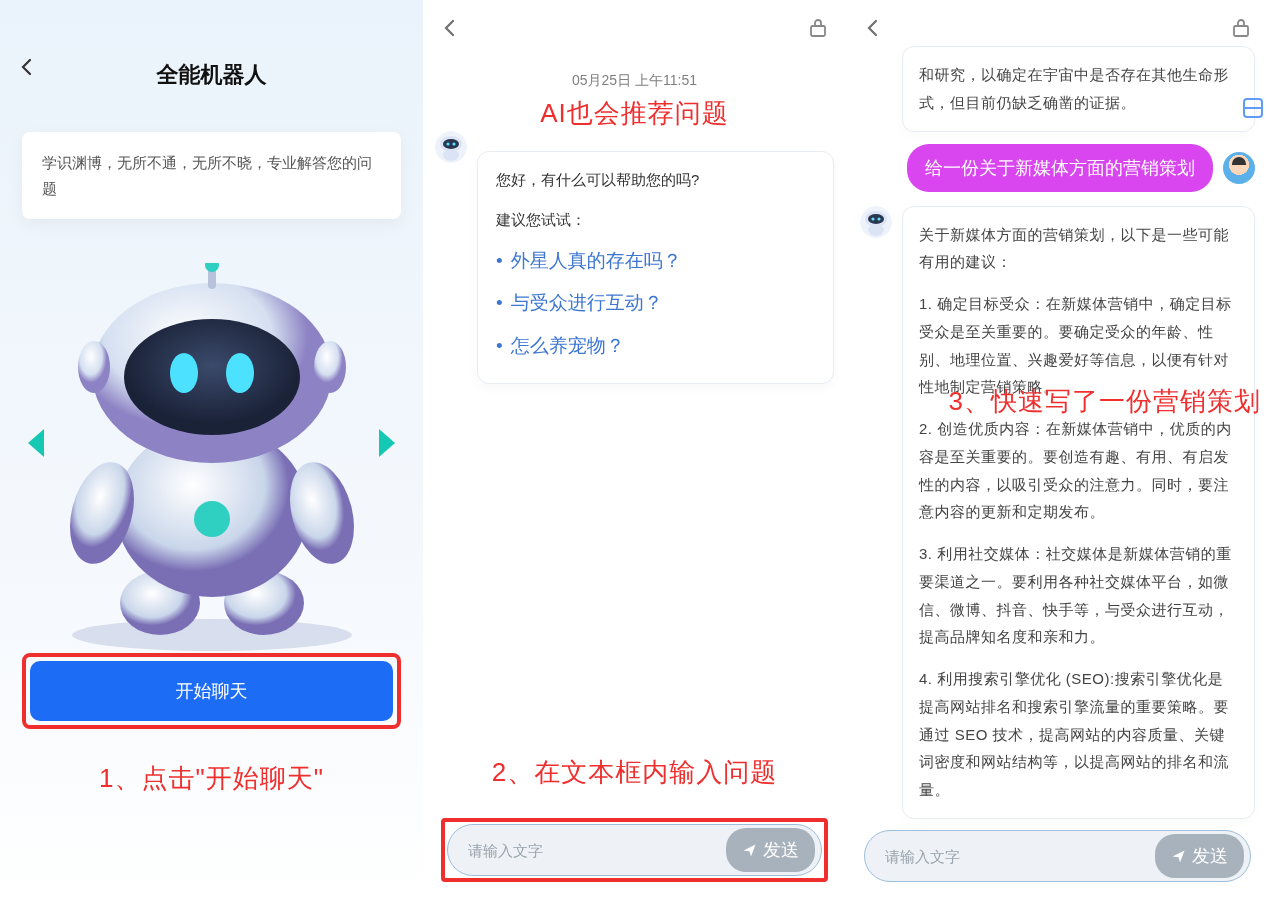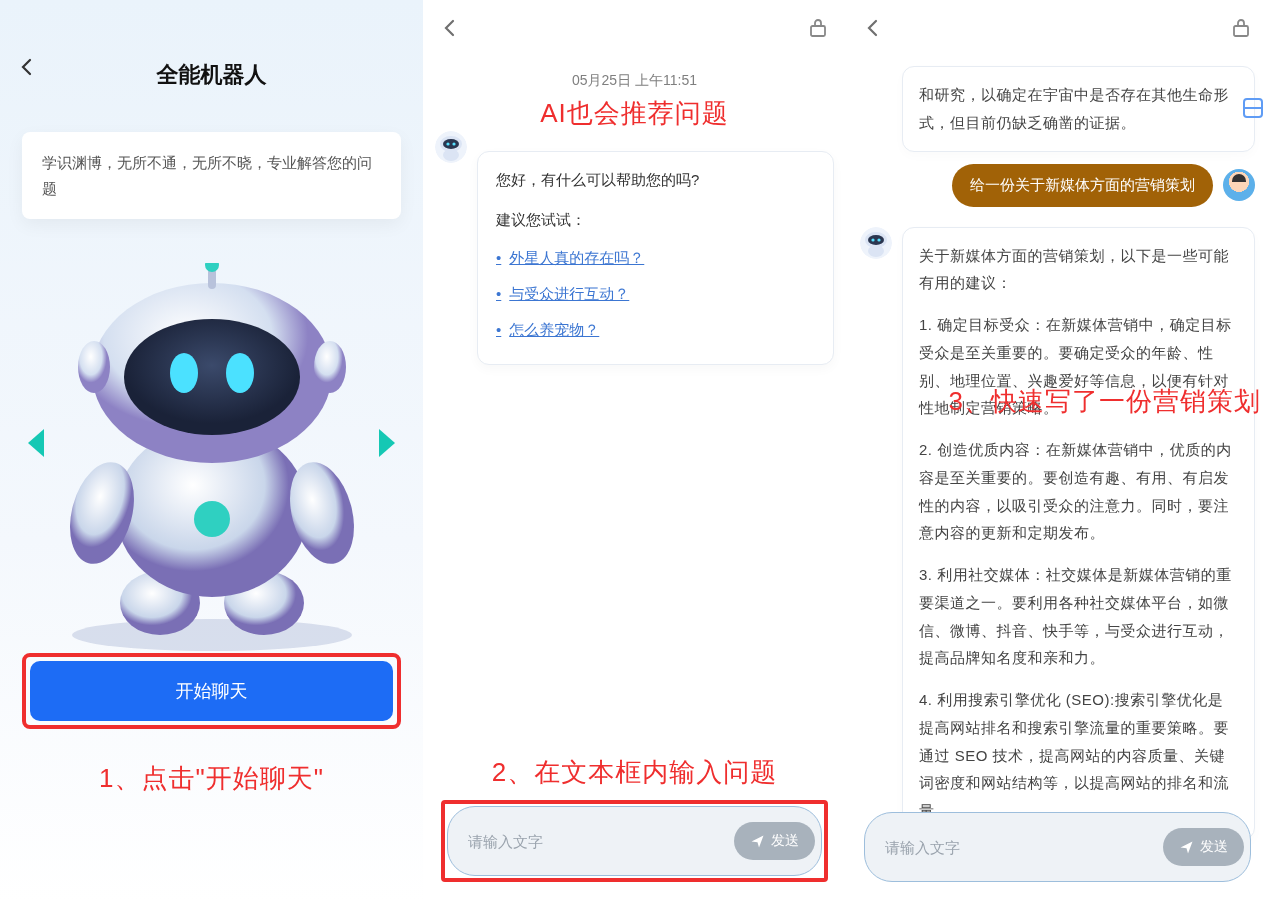--- a/index.html
+++ b/index.html
@@ -26,39 +26,39 @@
   .topbar { display: flex; align-items: center; justify-content: space-between; padding: 18px 18px 0; }
   .topbar .back2, .topbar .action { cursor: pointer; color: #707070; }
 
   
   .p2 .timestamp { text-align: center; color: #7f7f7f; font-size: 14px; margin-top: 30px; }
   .p2 .overlay1 { color: #ef2e2e; font-size: 26px; text-align: center; margin-top: 6px; letter-spacing: 1px; }
   .p2 .msgrow { display: flex; align-items: flex-start; gap: 10px; margin: 0 12px; }
   .p2 .bubble1 { background: #fff; border: 1px solid #e7ecf3; border-radius: 12px; padding: 16px 18px; margin-top: 20px; font-size: 15px; color: #333; flex: 1; line-height: 1.6; box-shadow: 0 4px 12px rgba(0,0,0,0.03); }
   .p2 .bubble1 .hint { margin-top: 16px; }
   .p2 .suggestions { list-style: none; margin-top: 8px; }
-  .p2 .suggestions li { color: #3c76d2; font-size: 15px; padding: 6px 0; cursor: pointer; text-decoration: underline; }
+  .p2 .suggestions li { color: #3c76d2; font-size: 19px; padding: 6px 0; cursor: pointer; }
   .p2 .suggestions li::before { content: "•"; color: #3c76d2; margin-right: 8px; }
   .p2 .caption2 { color: #ef2e2e; font-size: 26px; text-align: center; position: absolute; bottom: 112px; left: 0; right: 0; letter-spacing: 1px; }
   .p2 .input-wrap { position: absolute; bottom: 20px; left: 18px; right: 18px; border: 4px solid #ef2e2e; border-radius: 4px; padding: 2px; }
 
   
-  .inputbar { display: flex; align-items: center; background: #eef2f6; border: 1px solid #9dbedc; border-radius: 28px; padding: 6px 6px 6px 20px; height: 70px; }
+  .inputbar { display: flex; align-items: center; background: #eef2f6; border: 1px solid #9dbedc; border-radius: 28px; padding: 6px 6px 6px 20px; height: 52px; }
   .inputbar input { flex: 1; border: 0; background: transparent; font-size: 15px; color: #333; outline: none; }
   .inputbar input::placeholder { color: #9aa3ad; }
-  .inputbar .send { display: flex; align-items: center; gap: 6px; background: #a8b2bc; color: #fff; border: 0; border-radius: 20px; padding: 10px 16px; font-size: 14px; cursor: pointer; }
+  .inputbar .send { display: flex; align-items: center; gap: 6px; background: #a8b2bc; color: #fff; border: 0; border-radius: 20px; padding: 10px 16px; font-size: 18px; cursor: pointer; }
 
   
   .p3 .chat-area { flex: 1; overflow: hidden; padding: 4px 14px 0; }
-  .p3 .bot-row { display: flex; align-items: flex-start; gap: 10px; margin-bottom: 12px; margin-top: 20px; }
+  .p3 .bot-row { display: flex; align-items: flex-start; gap: 10px; margin-bottom: 12px; }
   .p3 .bot-row .bubble { background: #fff; border: 1px solid #e7ecf3; border-radius: 12px; padding: 14px 16px; font-size: 15px; color: #444; line-height: 1.85; box-shadow: 0 4px 12px rgba(0,0,0,0.02); }
   .p3 .bot-row .bubble p { margin-bottom: 14px; letter-spacing: 0.5px; }
   .p3 .bot-row .bubble p:last-child { margin-bottom: 0; }
   .p3 .user-row { display: flex; align-items: center; justify-content: flex-end; gap: 10px; margin: 10px 0 14px; }
-  .p3 .user-row .ubub { background: #a16207; color: #fff; border-radius: 22px; padding: 12px 18px; font-size: 15px; }
+  .p3 .user-row .ubub { background: #d946ef; color: #fff; border-radius: 22px; padding: 12px 18px; font-size: 18px; }
   .p3 .overlay3 { color: #ef2e2e; font-size: 26px; position: absolute; top: 384px; right: 8px; letter-spacing: 1px; }
   .p3 .input-wrap { position: absolute; bottom: 20px; left: 18px; right: 18px; }
   .p3 .scroll-ind { position: absolute; right: 6px; top: 98px; width: 20px; height: 20px; border: 2px solid #5f9cf5; border-radius: 4px; display: flex; align-items: center; justify-content: center; }
   .p3 .scroll-ind div { width: 10px; border-top: 2px solid #5f9cf5; margin: 1px 0; }
 
   .avatar { width: 32px; height: 32px; border-radius: 50%; flex: 0 0 32px; }
   .user-avatar { background: radial-gradient(circle at 50% 40%, #fcd6b8 40%, transparent 41%), linear-gradient(#5cb0ea,#5cb0ea); border-radius: 50%; position: relative; }
   .user-avatar::after{content:'';position:absolute;top:5px;left:9px;width:14px;height:8px;background:#333;border-radius:8px 8px 0 0;}
 </style>
 </head>

